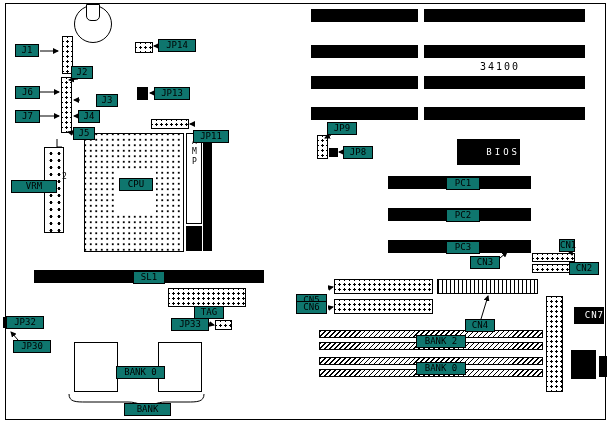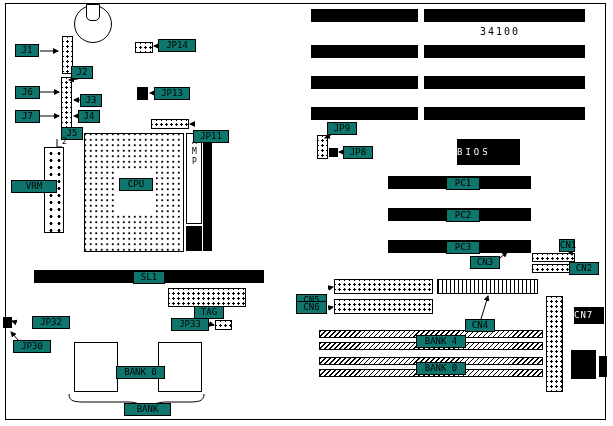--- a/index.html
+++ b/index.html
@@ -2,38 +2,38 @@
 <html><head>
 <meta charset="utf-8">
 <style>
   html,body{margin:0;padding:0;}
   body{width:613px;height:426px;position:relative;background:#fff;overflow:hidden;
        font-family:"DejaVu Sans Mono","Liberation Mono",monospace;color:#000;}
   .abs{position:absolute;box-sizing:border-box;}
   .outline{border:1px solid #000;}
   .lbl{position:absolute;box-sizing:border-box;background:#0f766e;border:1px solid #000;
        font-size:9px;line-height:11px;text-align:center;white-space:nowrap;z-index:6;}
-  .plain{position:absolute;z-index:6;font-size:10px;}
+  .plain{position:absolute;z-index:6;font-size:10px;margin-top:35px;}
   .bar{position:absolute;background:#000;z-index:2;}
   .chip{position:absolute;box-sizing:border-box;border:1px solid #000;background:#fff;z-index:2;}
   .white{position:absolute;background:#fff;z-index:3;}
   .pins{position:absolute;box-sizing:border-box;border:1px solid #000;background-color:#fff;z-index:2;
         background-image:radial-gradient(circle,#000 1px,transparent 1.35px);
         background-size:5px 5px;background-position:2px 2px;}
   .pins-lg{background-image:radial-gradient(circle,#000 1.3px,transparent 1.7px);
         background-size:8px 7px;background-position:2px 2px;}
   .socket{position:absolute;box-sizing:border-box;border:1px solid #000;background-color:#fff;z-index:2;
         background-image:radial-gradient(circle,#000 .9px,transparent 1.15px);
         background-size:5.5px 5.5px;background-position:3px 3px;}
   .hatch{position:absolute;box-sizing:border-box;border:1px solid #000;z-index:2;
         background:repeating-linear-gradient(135deg,#000 0,#000 1px,#fff 1px,#fff 3.5px);}
   .vstripe{position:absolute;box-sizing:border-box;border:1px solid #000;z-index:2;
         background:repeating-linear-gradient(90deg,#000 0,#000 1px,#fff 1px,#fff 4px);}
   .blackbox{position:absolute;box-sizing:border-box;background:#000;color:#fff;
-        font-size:9px;text-align:left;z-index:3;letter-spacing:1px;}
+        font-size:9px;text-align:right;z-index:3;letter-spacing:1px;}
   .overlay{position:absolute;left:0;top:0;z-index:5;pointer-events:none;}
   .vtext{writing-mode:vertical-rl;text-orientation:upright;font-size:8px;line-height:12px;
         margin:3px 0 0 1px;letter-spacing:1px;}
 </style>
 </head>
 <body>
 
 <div class="abs outline" style="left:5px;top:3px;width:601px;height:417px;z-index:1"></div>
 
 <div class="abs" style="left:74px;top:5px;width:38px;height:38px;border:1px solid #000;border-radius:50%;background:#fff;z-index:2"></div>
@@ -41,24 +41,24 @@
 
 <div class="pins" style="left:62px;top:36px;width:11px;height:38px"></div>
 <div class="pins" style="left:61px;top:77px;width:11px;height:56px"></div>
 <div class="pins" style="left:135px;top:42px;width:18px;height:11px"></div>
 <div class="bar" style="left:137px;top:87px;width:11px;height:13px"></div>
 <div class="pins" style="left:151px;top:119px;width:38px;height:10px"></div>
 
 <div class="lbl" style="left:15px;top:44px;width:24px">J1</div>
 <div class="lbl" style="left:71px;top:66px;width:22px">J2</div>
 <div class="lbl" style="left:15px;top:86px;width:25px">J6</div>
-<div class="lbl" style="left:80px;top:94px;width:22px">J3</div>
+<div class="lbl" style="left:96px;top:94px;width:22px">J3</div>
 <div class="lbl" style="left:15px;top:110px;width:25px">J7</div>
 <div class="lbl" style="left:78px;top:110px;width:22px">J4</div>
-<div class="lbl" style="left:61px;top:127px;width:22px">J5</div>
+<div class="lbl" style="left:73px;top:127px;width:22px">J5</div>
 <div class="lbl" style="left:158px;top:39px;width:38px">JP14</div>
 <div class="lbl" style="left:154px;top:87px;width:36px">JP13</div>
 <div class="lbl" style="left:193px;top:130px;width:36px">JP11</div>
 <div class="plain" style="left:62px;top:137px;font-size:8px">2</div>
 
 <div class="socket" style="left:84px;top:133px;width:100px;height:119px"></div>
 <div class="white" style="left:116px;top:171px;width:40px;height:42px"></div>
 <div class="lbl" style="left:119px;top:178px;width:34px">CPU</div>
 
 <div class="chip" style="left:186px;top:133px;width:16px;height:91px;z-index:3">
@@ -73,21 +73,21 @@
 <div class="bar" style="left:34px;top:270px;width:230px;height:13px"></div>
 <div class="lbl" style="left:133px;top:271px;width:32px">SL1</div>
 
 <div class="pins" style="left:168px;top:288px;width:78px;height:19px"></div>
 <div class="lbl" style="left:194px;top:306px;width:30px">TAG</div>
 
 <div class="lbl" style="left:171px;top:318px;width:38px">JP33</div>
 <div class="pins" style="left:215px;top:320px;width:17px;height:10px"></div>
 
 <div class="bar" style="left:3px;top:317px;width:9px;height:11px"></div>
-<div class="lbl" style="left:32px;top:316px;width:38px">JP32</div>
+<div class="lbl" style="left:6px;top:316px;width:38px">JP32</div>
 <div class="lbl" style="left:13px;top:340px;width:38px">JP30</div>
 
 <div class="chip" style="left:74px;top:342px;width:44px;height:50px"></div>
 <div class="chip" style="left:158px;top:342px;width:44px;height:50px"></div>
 <div class="lbl" style="left:116px;top:366px;width:49px">BANK 0</div>
 <svg class="abs" style="left:68px;top:393px;z-index:4" width="137" height="16">
   <path d="M1,1 C1,9 8,9 18,9 L60,9 C70,9 75,13 79,15 C83,13 88,9 98,9 L119,9 C129,9 136,9 136,1" fill="none" stroke="#000" stroke-width="1"></path>
 </svg>
 <div class="lbl" style="left:124px;top:403px;width:47px">BANK</div>
 
@@ -123,21 +123,21 @@
 <div class="pins" style="left:334px;top:279px;width:99px;height:15px"></div>
 <div class="lbl" style="left:296px;top:294px;width:31px">CN5</div>
 <div class="pins" style="left:334px;top:299px;width:99px;height:15px"></div>
 <div class="lbl" style="left:296px;top:301px;width:31px">CN6</div>
 
 <div class="vstripe" style="left:437px;top:279px;width:101px;height:15px"></div>
 <div class="lbl" style="left:465px;top:319px;width:30px">CN4</div>
 
 <div class="hatch" style="left:319px;top:330px;width:224px;height:8px"></div>
 <div class="hatch" style="left:319px;top:342px;width:224px;height:8px"></div>
-<div class="lbl" style="left:416px;top:335px;width:50px">BANK 4</div>
+<div class="lbl" style="left:416px;top:335px;width:50px">BANK 2</div>
 <div class="hatch" style="left:319px;top:357px;width:224px;height:8px"></div>
 <div class="hatch" style="left:319px;top:369px;width:224px;height:8px"></div>
 <div class="lbl" style="left:416px;top:362px;width:50px">BANK 0</div>
 
 <div class="pins" style="left:546px;top:296px;width:17px;height:96px"></div>
 <div class="blackbox" style="left:574px;top:307px;width:30px;height:17px;line-height:17px">CN7</div>
 <div class="bar" style="left:571px;top:350px;width:25px;height:29px"></div>
 <div class="bar" style="left:599px;top:356px;width:8px;height:21px"></div>
 
 <svg class="overlay" width="613" height="426">

